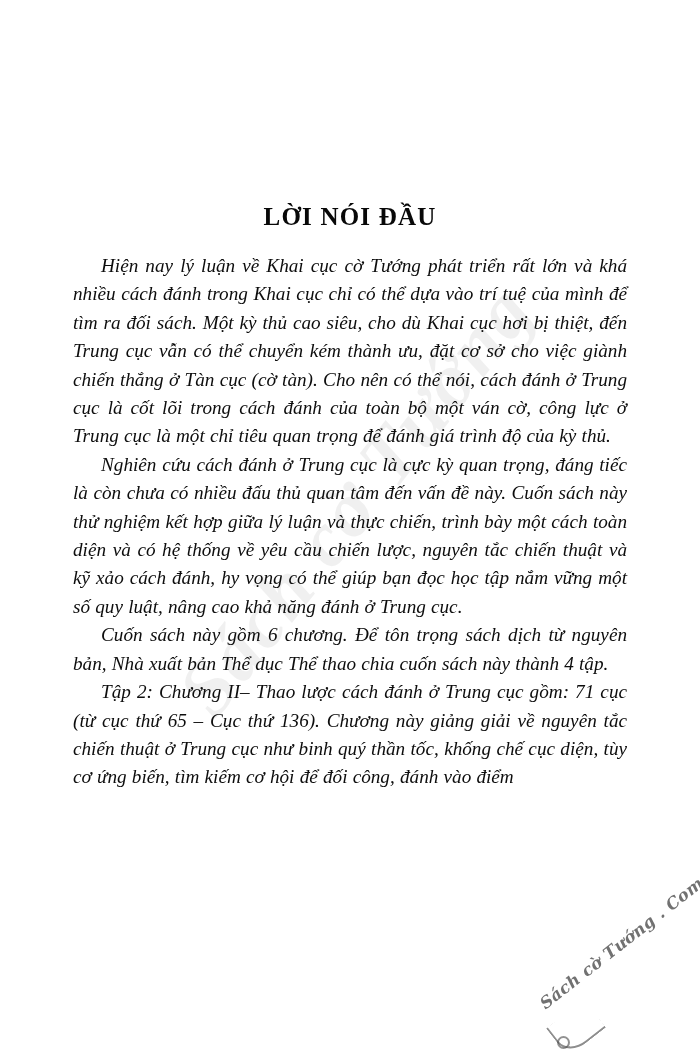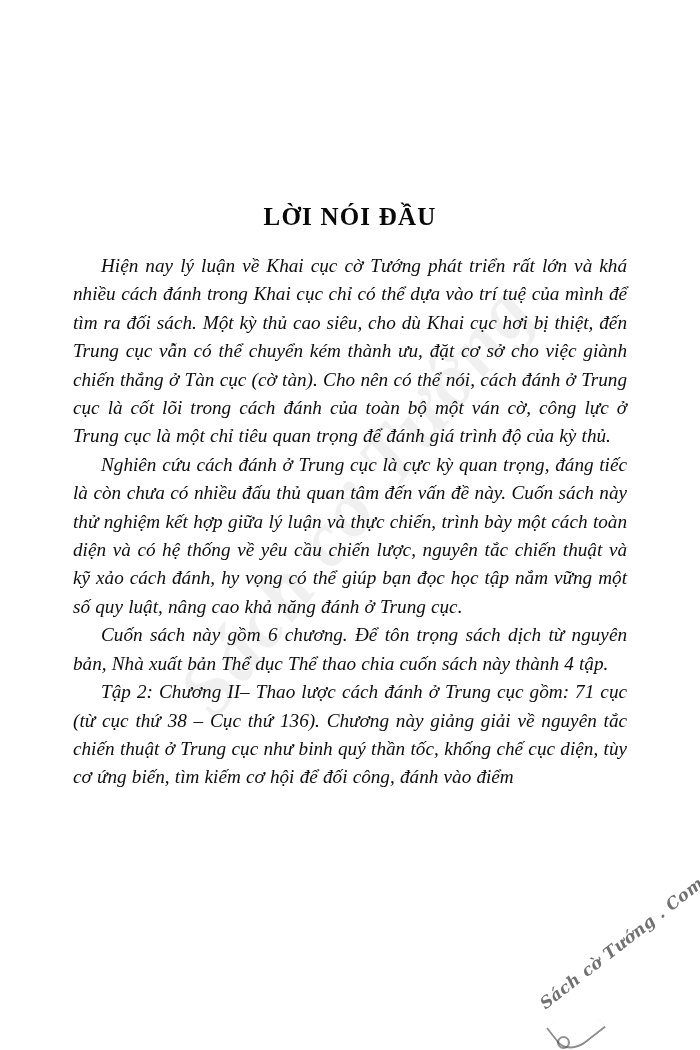--- a/index.html
+++ b/index.html
@@ -145,21 +145,21 @@
   <div id="wm-center">Sách cờ Tướng</div>
 
   <div id="content">
 
     <h1 id="page-title">LỜI NÓI ĐẦU</h1>
 
     <div id="body-text">
       <p class="para">Hiện nay lý luận về Khai cục cờ Tướng phát triển rất lớn và khá nhiều cách đánh trong Khai cục chỉ có thể dựa vào trí tuệ của mình để tìm ra đối sách. Một kỳ thủ cao siêu, cho dù Khai cục hơi bị thiệt, đến Trung cục vẫn có thể chuyển kém thành ưu, đặt cơ sở cho việc giành chiến thắng ở Tàn cục (cờ tàn). Cho nên có thể nói, cách đánh ở Trung cục là cốt lõi trong cách đánh của toàn bộ một ván cờ, công lực ở Trung cục là một chỉ tiêu quan trọng để đánh giá trình độ của kỳ thủ.</p>
       <p class="para">Nghiên cứu cách đánh ở Trung cục là cực kỳ quan trọng, đáng tiếc là còn chưa có nhiều đấu thủ quan tâm đến vấn đề này. Cuốn sách này thử nghiệm kết hợp giữa lý luận và thực chiến, trình bày một cách toàn diện và có hệ thống về yêu cầu chiến lược, nguyên tắc chiến thuật và kỹ xảo cách đánh, hy vọng có thể giúp bạn đọc học tập nắm vững một số quy luật, nâng cao khả năng đánh ở Trung cục.</p>
       <p class="para">Cuốn sách này gồm 6 chương. Để tôn trọng sách dịch từ nguyên bản, Nhà xuất bản Thể dục Thể thao chia cuốn sách này thành 4 tập.</p>
-      <p class="para clipped">Tập 2: Chương II– Thao lược cách đánh ở Trung cục gồm: 71 cục (từ cục thứ 38 – Cục thứ 136). Chương này giảng giải về nguyên tắc chiến thuật ở Trung cục như binh quý thần tốc, khống chế cục diện, tùy cơ ứng biến, tìm kiếm cơ hội để đối công, đánh vào điểm</p>
+      <p class="para clipped">Tập 2: Chương II– Thao lược cách đánh ở Trung cục gồm: 71 cục (từ cục thứ 65 – Cục thứ 136). Chương này giảng giải về nguyên tắc chiến thuật ở Trung cục như binh quý thần tốc, khống chế cục diện, tùy cơ ứng biến, tìm kiếm cơ hội để đối công, đánh vào điểm</p>
     </div>
 
   </div>
 
   <div id="wm-corner">
     <div class="wm-corner-text">Sách cờ Tướng . Com</div>
     <div class="flourish"></div>
     <div class="flourish-dot"></div>
   </div>
 

